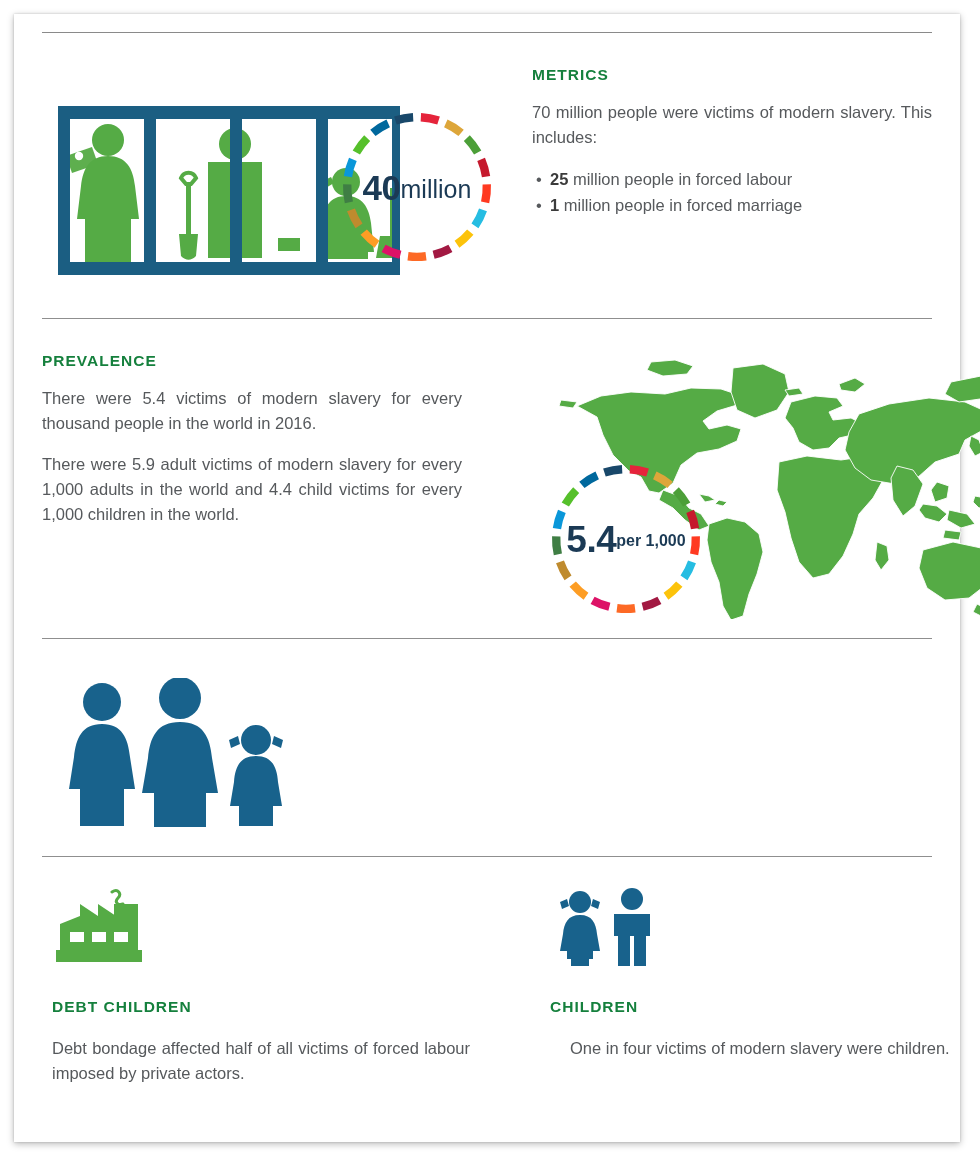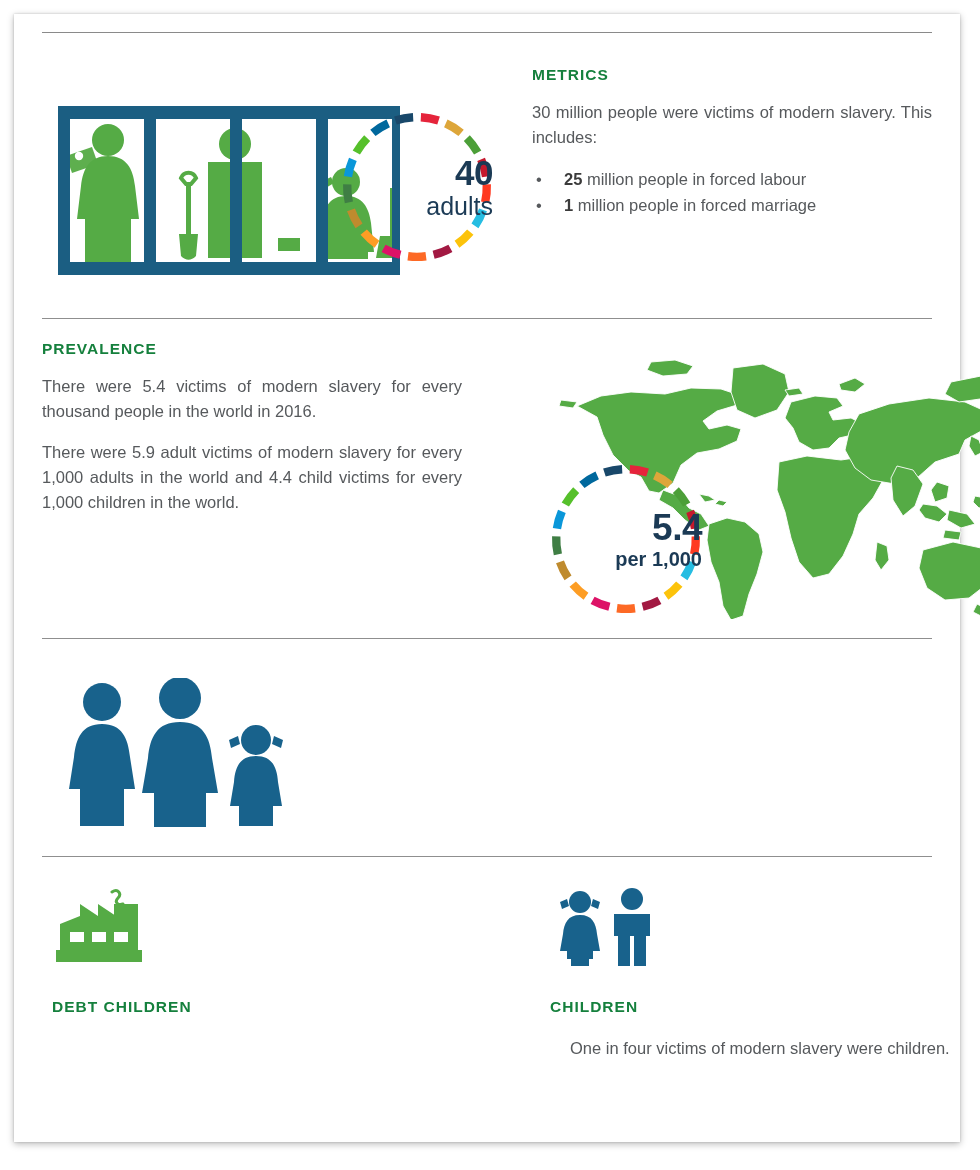--- a/index.html
+++ b/index.html
@@ -70,58 +70,58 @@
     line-height: 26px;
     color: #56595c;
     position: relative;
   }
   ul.bullets li::before {
     content: "•";
     position: absolute;
     left: -14px;
     color: #56595c;
   }
-  ul.bullets li b { color: #3b3b3b; font-weight: bold; margin-left: 14px; }
+  ul.bullets li b { color: #3b3b3b; font-weight: bold; }
 
   
   .sec { position: absolute; }
 
   #sec-metrics      { left: 0;   top: 40px;  width: 890px; height: 250px; }
-  #sec-prevalence   { left: 0;   top: 320px; width: 890px; height: 296px; }
+  #sec-prevalence   { left: 0;   top: 332px; width: 890px; height: 296px; }
   #sec-gender       { left: 0;   top: 644px; width: 890px; height: 190px; }
   #sec-bottom       { left: 0;   top: 862px; width: 890px; height: 228px; }
 
   .text-metrics     { position:absolute; left: 490px; top: 12px;  width: 400px; }
   .text-prevalence  { position:absolute; left: 0;     top: 6px;   width: 420px; }
   .text-gender      { position:absolute; left: 490px; top: 14px;  width: 400px; }
 
   
   .ring { position: absolute; }
   .ring svg { display: block; }
   .ring .label {
     position: absolute;
     left: 0; top: 0;
     width: 100%; height: 100%;
     display: flex;
-    flex-direction: column;
-    align-items: flex-end;
+    flex-direction: row;
+    align-items: center;
     justify-content: center;
     text-align: center;
     line-height: 1.0;
   }
   .ring .big   { font-weight: bold; letter-spacing: -0.5px; }
   .ring .small { font-weight: bold; }
 
   #ring-40m   { left: 299px; top: 57px;  width: 152px; height: 152px; }
   #ring-40m .big   { font-size: 35px; color:#1b3a55; }
   #ring-40m .small { font-size: 25px; color:#1b3a55; margin-top: 4px; font-weight: 500;}
 
   #ring-54    { left: 508px; top: 449px; width: 152px; height: 152px; }
   #ring-54 .big   { font-size: 37px; color:#1b3a55; }
-  #ring-54 .small { font-size: 20px; color:#1b3a55; margin-top: 3px; }
+  #ring-54 .small { font-size: 16px; color:#1b3a55; margin-top: 3px; }
 
   
   #prison-icon { position:absolute; left: 8px;  top: 24px;  width: 350px; height: 210px; }
   #world-map   { position:absolute; left: 505px; top: 340px; width: 452px; height: 265px; }
   #family-icon { position:absolute; left: 20px;  top: 20px;  width: 235px; height: 155px; }
   #factory-icon{ position:absolute; left: 12px;  top: 12px;  width: 110px; height: 78px;  }
   #kids-icon   { position:absolute; left: 510px; top: 12px;  width: 110px; height: 80px;  }
 
   .lbl-debt   { position:absolute; left: 10px;  top: 122px; }
   .txt-debt   { position:absolute; left: 10px;  top: 160px; width: 418px; }
@@ -202,27 +202,27 @@
             <path d="M 36.01163251957915 133.2342805165822 A 69.82 69.82 0 0 1 22.699531899016208 121.0986973228275" fill="none" stroke="#fd9d24" stroke-width="8.36" stroke-linecap="butt"></path>
             <path d="M 18.03655096845825 114.92391265492026 A 69.82 69.82 0 0 1 10.007265117811599 98.79893293049464" fill="none" stroke="#bf8b2e" stroke-width="8.36" stroke-linecap="butt"></path>
             <path d="M 7.8897543956059195 91.35665470436565 A 69.82 69.82 0 0 1 6.2276828608141415 73.42004631264989" fill="none" stroke="#3f7e44" stroke-width="8.36" stroke-linecap="butt"></path>
             <path d="M 6.9416239035266045 65.71539544182515 A 69.82 69.82 0 0 1 11.871238655219642 48.38959673629878" fill="none" stroke="#0a97d9" stroke-width="8.36" stroke-linecap="butt"></path>
             <path d="M 15.320209768948011 41.46312901382746 A 69.82 69.82 0 0 1 26.175739018971406 27.08808511523649" fill="none" stroke="#56c02b" stroke-width="8.36" stroke-linecap="butt"></path>
             <path d="M 31.893937543398025 21.875258387920923 A 69.82 69.82 0 0 1 47.20928191397201 12.392398629638144" fill="none" stroke="#00689d" stroke-width="8.36" stroke-linecap="butt"></path>
             <path d="M 54.42443345274116 9.597234032272382 A 69.82 69.82 0 0 1 72.13117082136691 6.287271170993762" fill="none" stroke="#19486a" stroke-width="8.36" stroke-linecap="butt"></path>
           </svg>
         <div class="label">
           <div class="big">40</div>
-          <div class="small">adults</div>
+          <div class="small">million</div>
         </div>
       </div>
 
       <div class="text-metrics">
         <div class="heading">METRICS</div>
-        <p class="body">30 million people were victims of modern slavery. This includes:</p>
+        <p class="body">70 million people were victims of modern slavery. This includes:</p>
         <ul class="bullets">
           <li><b>25</b><span> million people in forced labour</span></li>
           <li><b>1</b><span> million people in forced marriage</span></li>
         </ul>
       </div>
     </div>
 
     <div class="rule d1"></div>
 
     <div class="sec" id="sec-prevalence">
@@ -340,20 +340,21 @@
           <rect x="2" y="62" width="86" height="12"></rect>
         </g>
         <g fill="#ffffff">
           <rect x="16" y="44" width="14" height="10"></rect>
           <rect x="38" y="44" width="14" height="10"></rect>
           <rect x="60" y="44" width="14" height="10"></rect>
         </g>
       </svg>
 
       <div class="heading lbl-debt">DEBT CHILDREN</div>
+      <p class="body last txt-debt">Debt bondage affected half of all victims of forced labour imposed by private actors.</p>
 
       <svg id="kids-icon" viewBox="0 0 110 80">
         <g fill="#18628c">
 
           <circle cx="28" cy="14" r="11"></circle>
           <path d="M15 11 l-7 3 2 7 7 -3 z"></path>
           <path d="M41 11 l7 3 -2 7 -7 -3 z"></path>
           <path d="M28 27 c-12 0 -16 8 -17 19 l-3 17 7 0 0 8 26 0 0 -8 7 0 -3 -17 c-1 -11 -5 -19 -17 -19 z"></path>
           <rect x="19" y="64" width="18" height="14"></rect>
 

